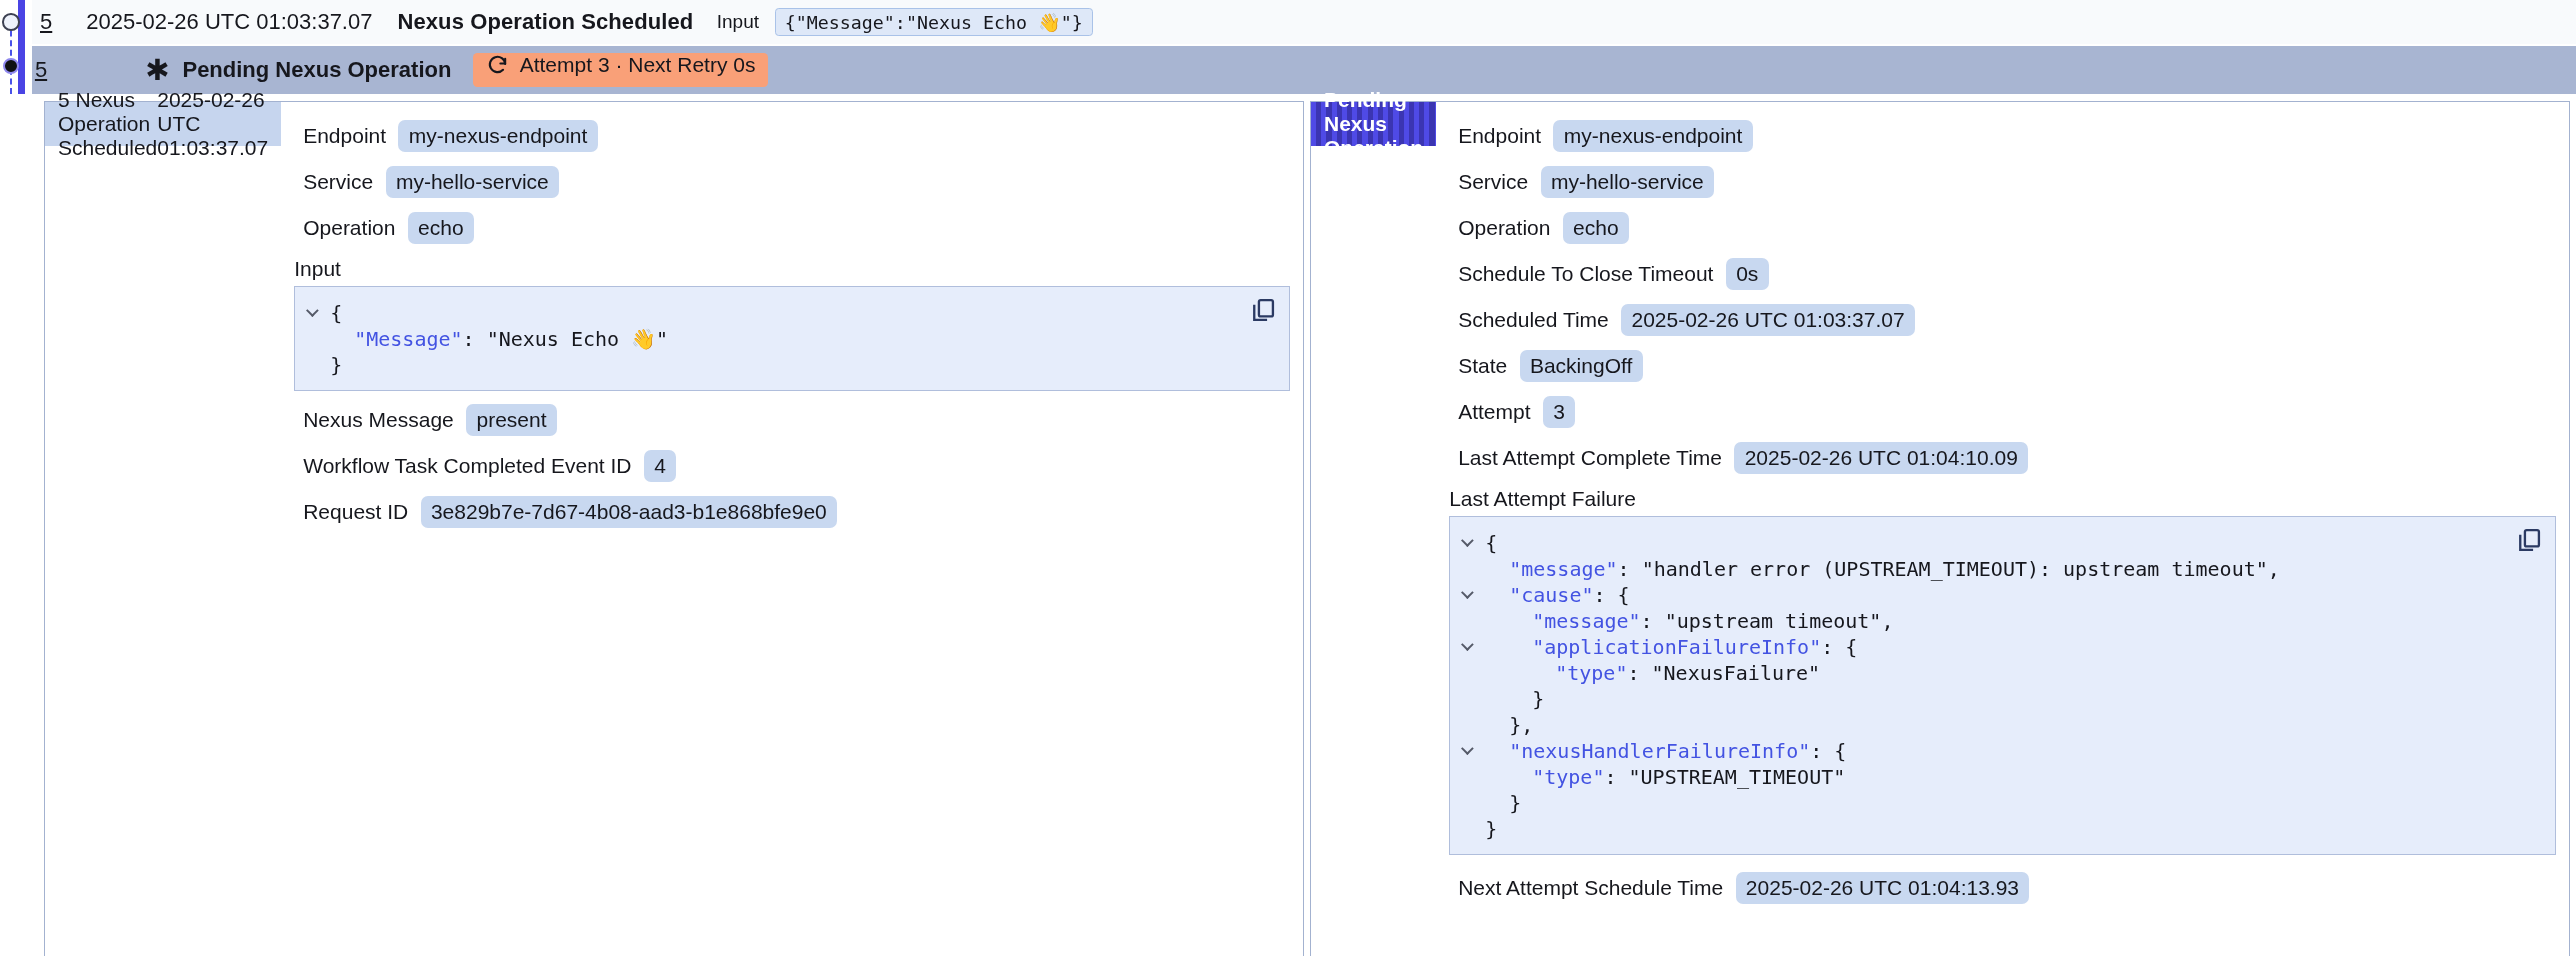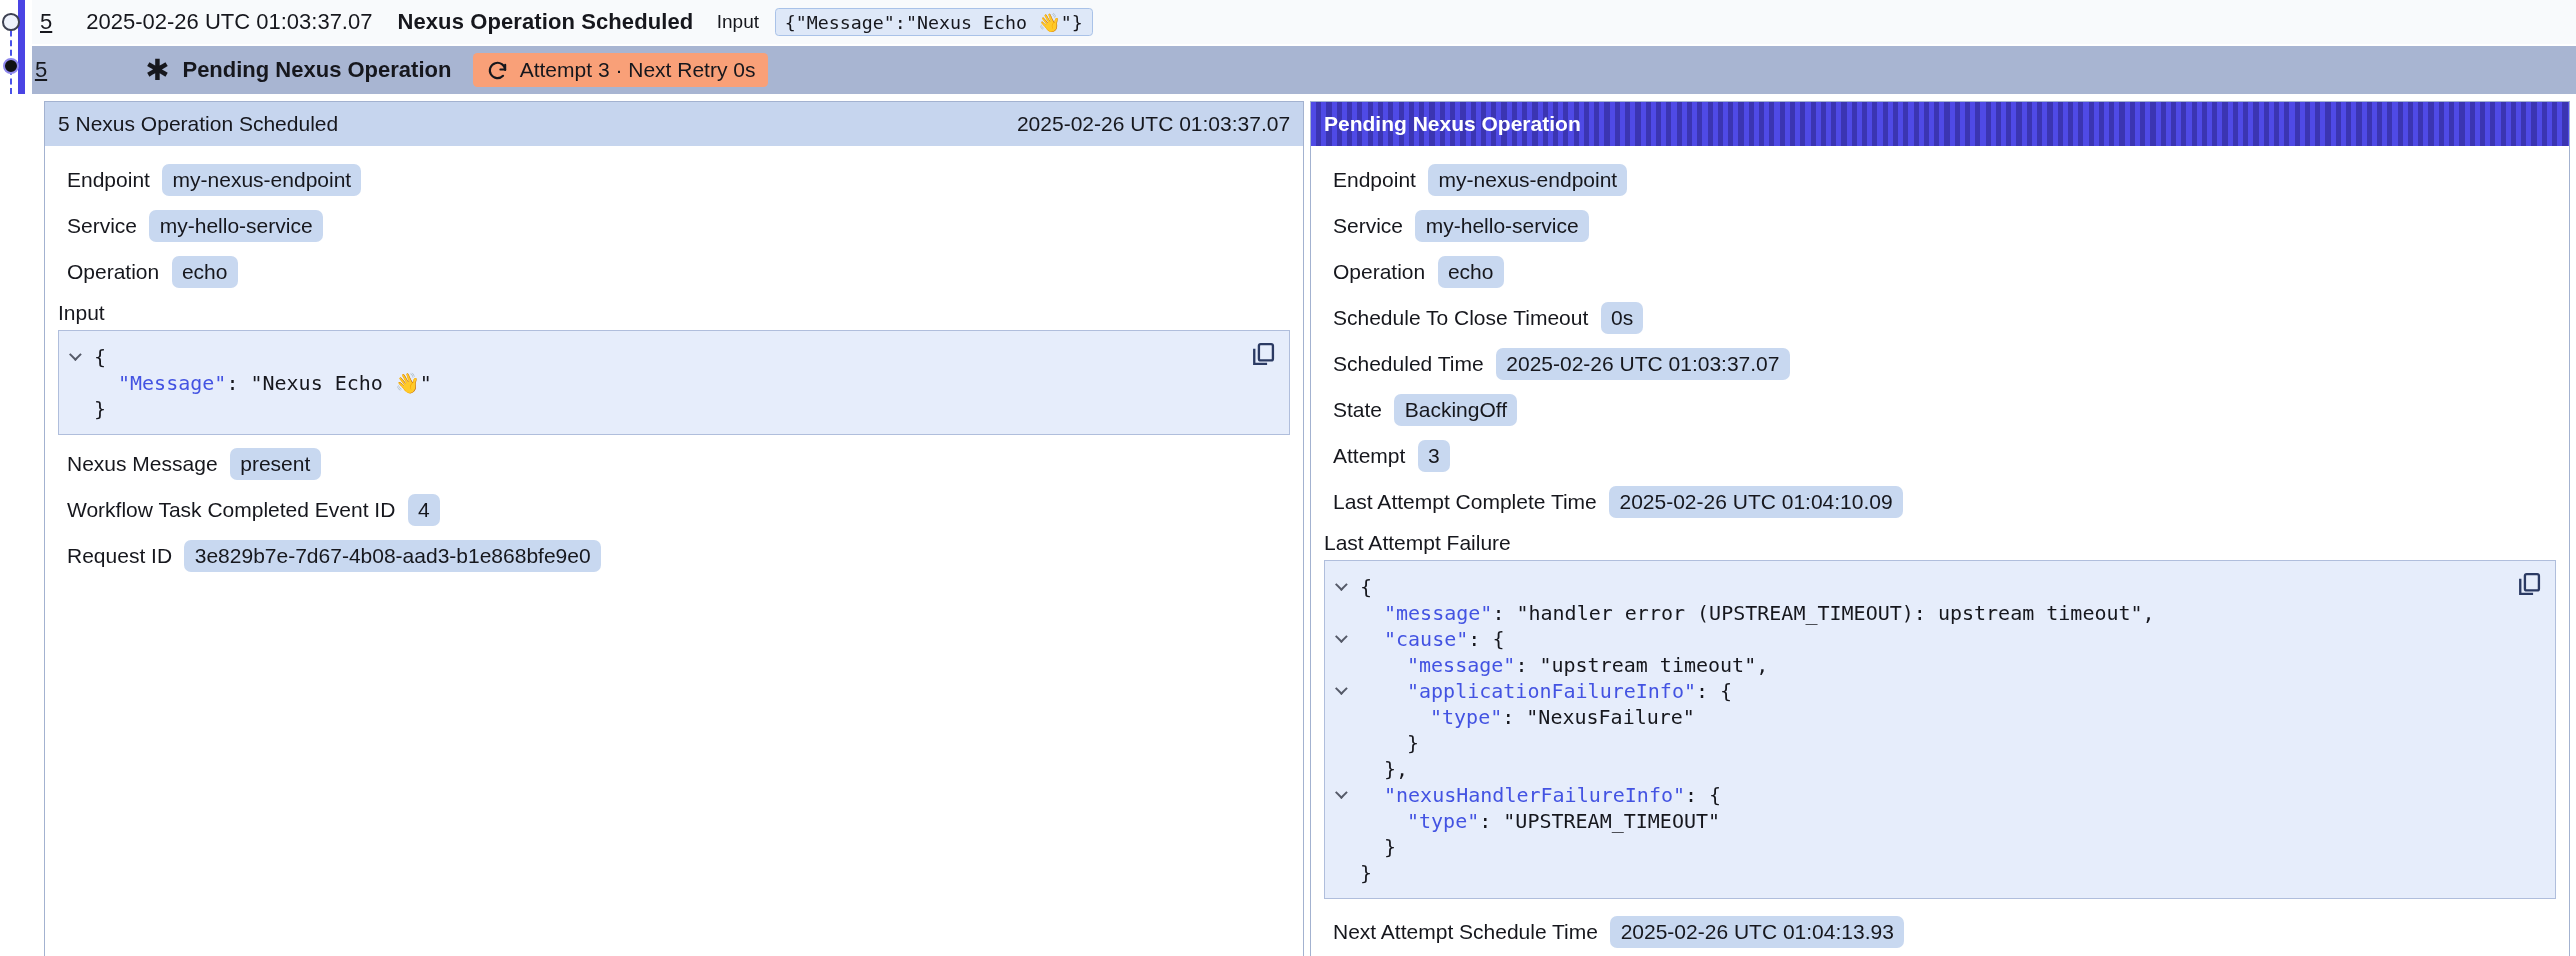--- a/index.html
+++ b/index.html
@@ -22,26 +22,26 @@
   .row2 { height: 48px; background: #a8b5d2; display: flex; align-items: center; padding-left: 2.9px; font-size: 22px; }
   .evt-link { color: #16171d; text-decoration: underline; cursor: pointer; }
   .row1 .ts { margin-left: 34px; }
   .row1 .title { margin-left: 25px; font-weight: 700; letter-spacing: 0.1px; }
   .row1 .input-lbl { margin-left: 23.4px; font-size: 19px; }
   .mono-badge { margin-left: 16px; font-family: "DejaVu Sans Mono", monospace; font-size: 18.3px;
     background: #dee8f8; border: 1.5px solid #a9c2e8; border-radius: 3.7px; padding: 2.9px 8.8px; }
   .row2 .asterisk { margin-left: 98px; font-size: 29px; font-weight: 400; line-height: 1; }
   .row2 .title { margin-left: 13px; font-weight: 700; }
   .retry-badge { margin-left: 22px; height: 34px; background: #f9a078; border-radius: 4.4px;
-    display: inline-flex; align-items: center; gap: 10.3px; padding: 0 13px; font-size: 21px; font-weight: 500; }
+    display: inline-flex; gap: 10.3px; padding: 0 13px; font-size: 21px; font-weight: 500; }
   .retry-badge svg { display: block; }
 
   
   .panels { display: flex; gap: 5.9px; margin: 6.6px 5.9px 0 44px; align-items: stretch; height: 856px; }
-  .panel { flex: 1 1 0; border: 1.5px solid #a3b2d0; background: #ffffff; display: flex; flex-direction: column; }
+  .panel { flex: 1 1 0; border: 1.5px solid #a3b2d0; background: #ffffff; display: flex; }
   .panel-head { height: 44px; flex: 0 0 44px; display: flex; align-items: center;
     justify-content: space-between; padding: 0 13px; font-size: 21px; font-weight: 500; }
   .panel-head.plain { background: #c6d5ee; }
   .panel-head.striped { color: #ffffff; font-weight: 600;
     background: repeating-linear-gradient(90deg, #4f4ae6 0px, #4f4ae6 5.1px, #3b35b2 5.1px, #3b35b2 10.3px); }
   .panel-body { padding: 11.7px 13px 0 13px; flex: 1 1 auto; overflow: hidden; }
 
   .field { height: 46px; display: flex; align-items: center; gap: 12.4px; font-size: 21px; margin-left: 9px; }
   .badge { background: #c8d8f0; border-radius: 7px; padding: 5.1px 10.3px; line-height: 1.05; }
   .sec-label { height: 35px; display: flex; align-items: center; font-size: 21px; }

